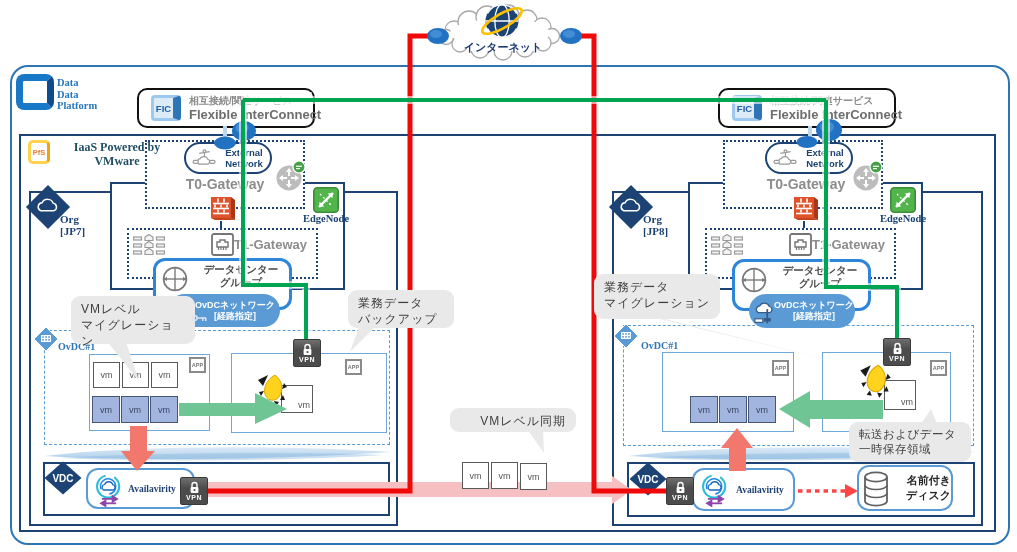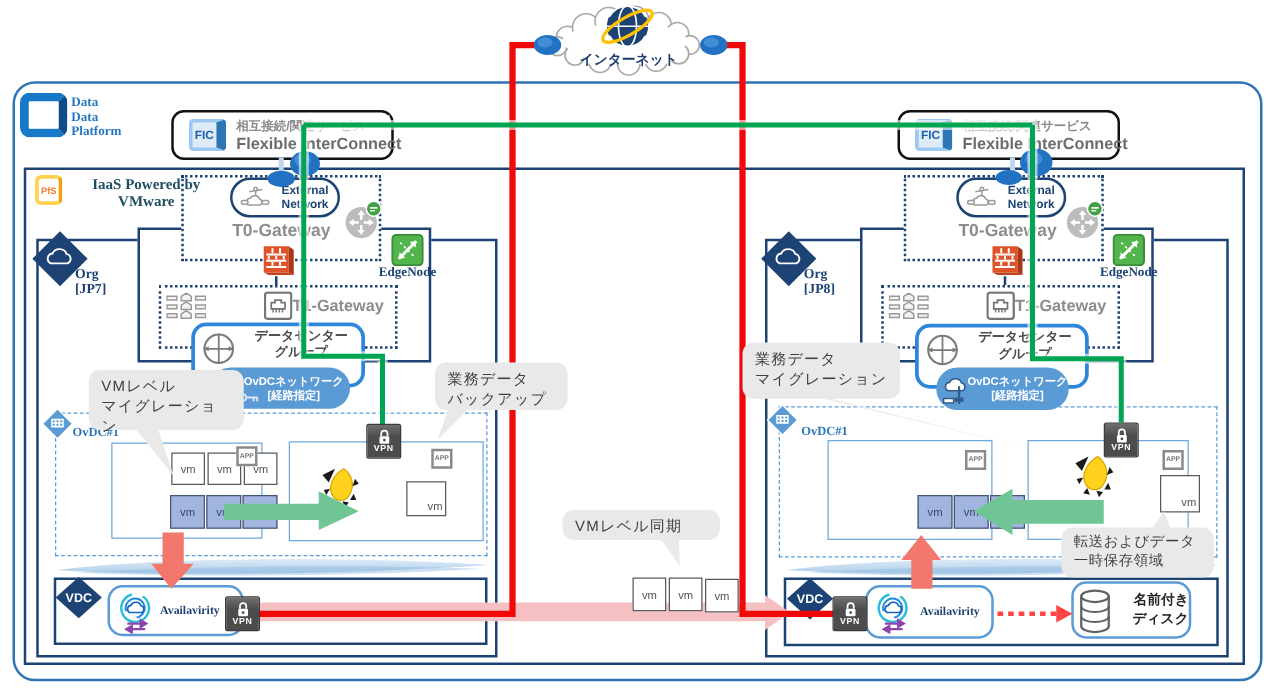--- a/index.html
+++ b/index.html
@@ -5,21 +5,21 @@
   html,body{margin:0;padding:0;background:#fff;}
   .stage{position:relative;width:1017px;height:552px;background:#fff;overflow:hidden;
          font-family:"Liberation Sans",sans-serif;}
   .abs{position:absolute;}
   .box{position:absolute;box-sizing:border-box;}
   .navy{border:2px solid #1c4373;}
   .cjk{font-family:"Liberation Sans",sans-serif;}
   .callout{position:absolute;background:#e9e9e9;border-radius:9px;color:#3f3f3f;
            font-size:12px;letter-spacing:1px;line-height:16px;padding:5px 10px;z-index:60;font-weight:500;}
   .vm{position:absolute;box-sizing:border-box;background:#fff;border:1.5px solid #5a5a5a;
-      color:#555;font-size:9px;display:flex;align-items:center;justify-content:center;z-index:7;margin-left:44px;}
+      color:#555;font-size:9px;display:flex;align-items:center;justify-content:center;z-index:7;}
   .vm.blue{background:#a2b5df;border-color:#46567a;color:#3a4766;}
   .vm.mid{z-index:55;}
   .appicon{position:absolute;box-sizing:border-box;background:#fff;border:2px solid #8a8a8a;
            color:#777;font-size:5.5px;font-weight:bold;display:flex;align-items:center;justify-content:center;z-index:8;}
   .vpn{position:absolute;width:28px;height:28px;box-sizing:border-box;z-index:55;border-radius:2px;
        background:linear-gradient(#6f6f6f,#4c4c4c 38%);border:1px solid #3a3a3a;
        display:flex;flex-direction:column;align-items:center;justify-content:flex-start;}
   .vpn span{color:#fff;font-size:7px;font-weight:bold;letter-spacing:.5px;line-height:7px;}
   .gwtext{position:absolute;color:#8c8c8c;font-weight:bold;z-index:9;}
   .dotted{border:2px dotted #1c4373;background:#fff;}
@@ -593,21 +593,21 @@
     <div class="abs" style="left:50px;top:17px;color:#6d6d6d;font-size:13px;font-weight:bold;white-space:nowrap;">Flexible InterConnect</div>
     <div class="abs" style="left:48px;top:2px;width:62px;height:15px;background:rgba(255,255,255,.52);"></div>
   </div>
 
   <div class="callout cjk" style="left:71px;top:296px;width:104px;height:38px;">
     <span>VMレベル</span><br><span>マイグレーション</span>
   </div>
   <div class="callout cjk" style="left:348px;top:290px;width:86px;height:28px;">
     <span>業務データ</span><br><span>バックアップ</span>
   </div>
-  <div class="callout cjk" style="left:450px;top:408px;width:106px;height:14px;text-align:left;">
+  <div class="callout cjk" style="left:450px;top:408px;width:106px;height:14px;text-align:right;">
     <span>VMレベル同期</span>
   </div>
   <div class="callout cjk" style="left:594px;top:274px;width:106px;height:35px;">
     <span>業務データ</span><br><span>マイグレーション</span>
   </div>
   <div class="callout cjk" style="left:849px;top:422px;width:102px;height:30px;font-size:11.5px;letter-spacing:.5px;line-height:14.5px;">
     <span>転送およびデータ</span><br><span>一時保存領域</span>
   </div>
 
 </div>

